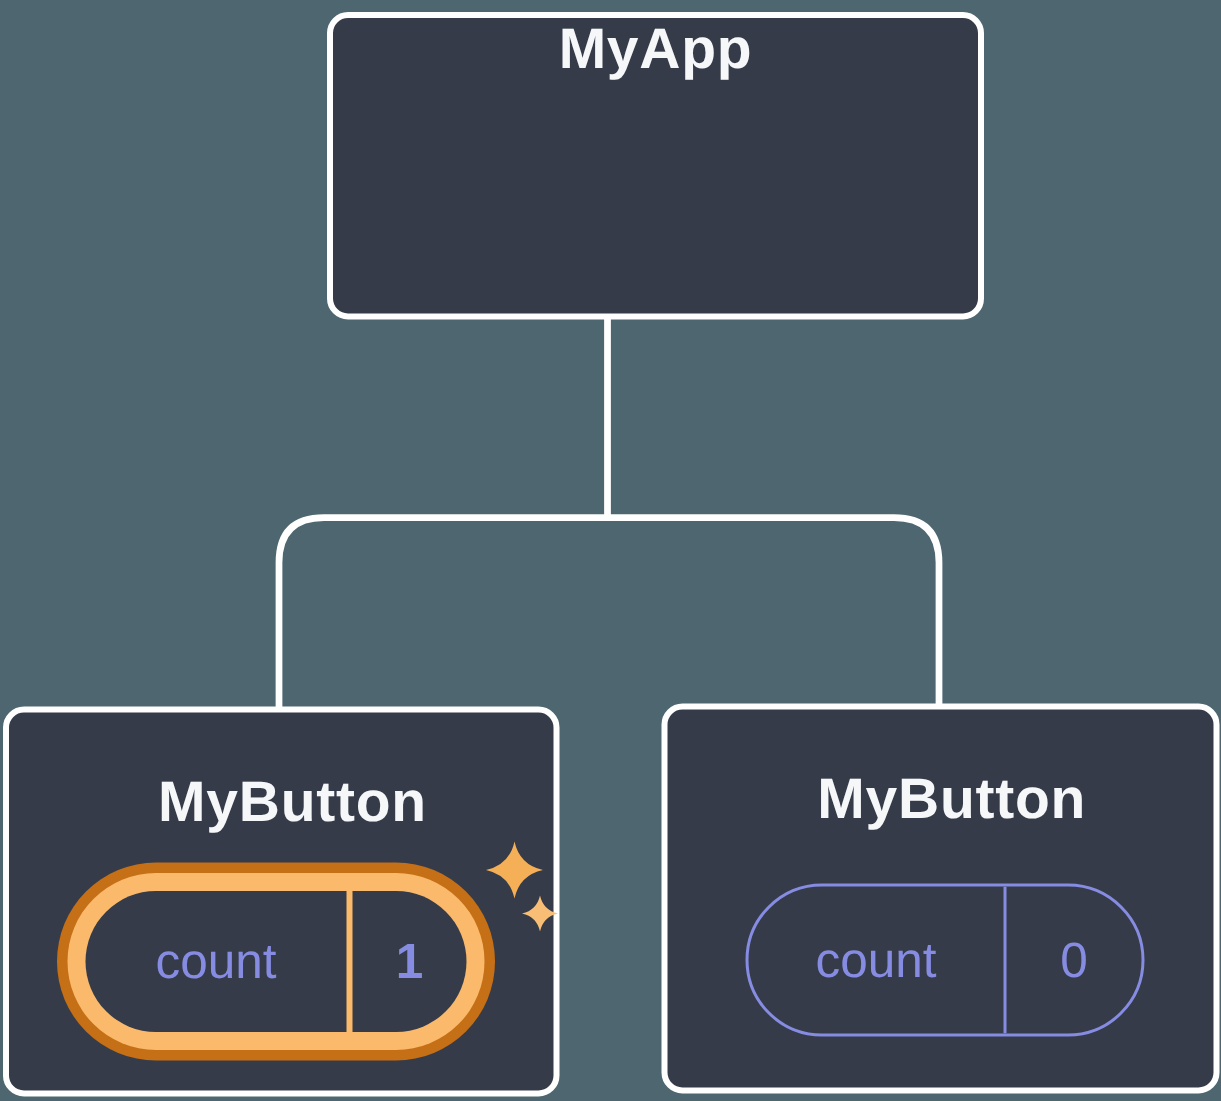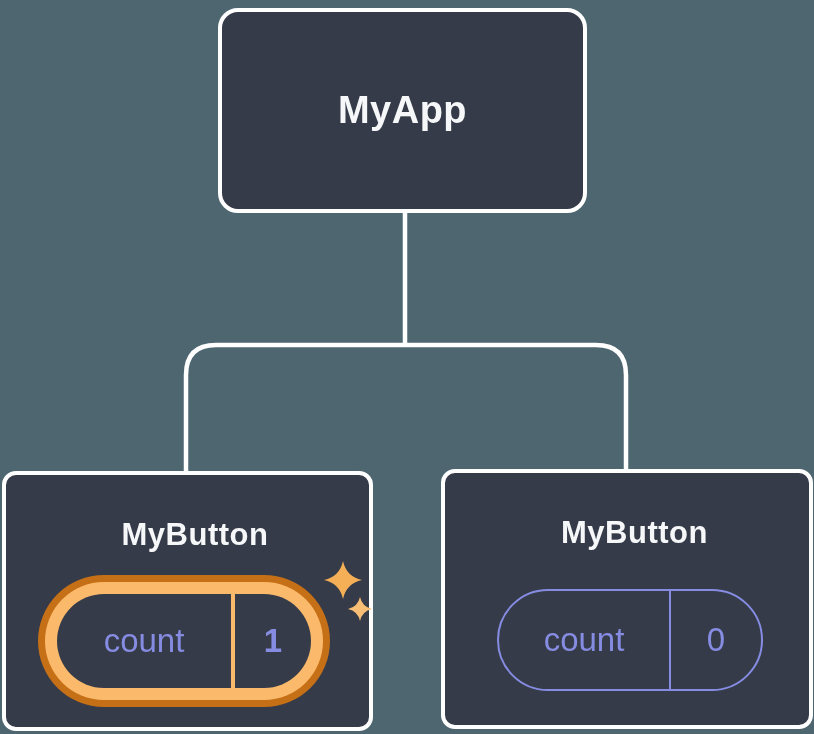--- a/index.html
+++ b/index.html
@@ -25,34 +25,34 @@
   .connector-svg{
     position:absolute;left:0;top:0;
   }
   .node{
     position:absolute;
     background:var(--node-fill);
     border:4px solid var(--node-border);
     border-radius:14px;
   }
   .root-node{
-    left:218px;top:8px;width:369px;height:205px;
-    display:flex;align-items:center;justify-content:center;border-radius:20px;
+    left:218px;top:8px;width:438px;height:205px;
+    display:flex;align-items:flex-start;justify-content:center;
   }
   .root-label{
     color:var(--title);
     font-size:38px;font-weight:600;letter-spacing:.5px;
   }
   .child-left{left:2px;top:471px;width:371px;height:260px;}
   .child-right{left:441px;top:469px;width:372px;height:260px;}
   .node-title{
     position:absolute;left:15px;right:0;top:38px;
     text-align:center;
     color:var(--title);
-    font-size:31px;font-weight:600;letter-spacing:.5px;
+    font-size:38px;font-weight:600;letter-spacing:.5px;
     line-height:44px;
   }
   
   .pill-hl{
     position:absolute;left:32px;top:100px;
     width:292px;height:132px;
     background:var(--hl-outer);
     border-radius:66px;
     padding:7px;
   }

